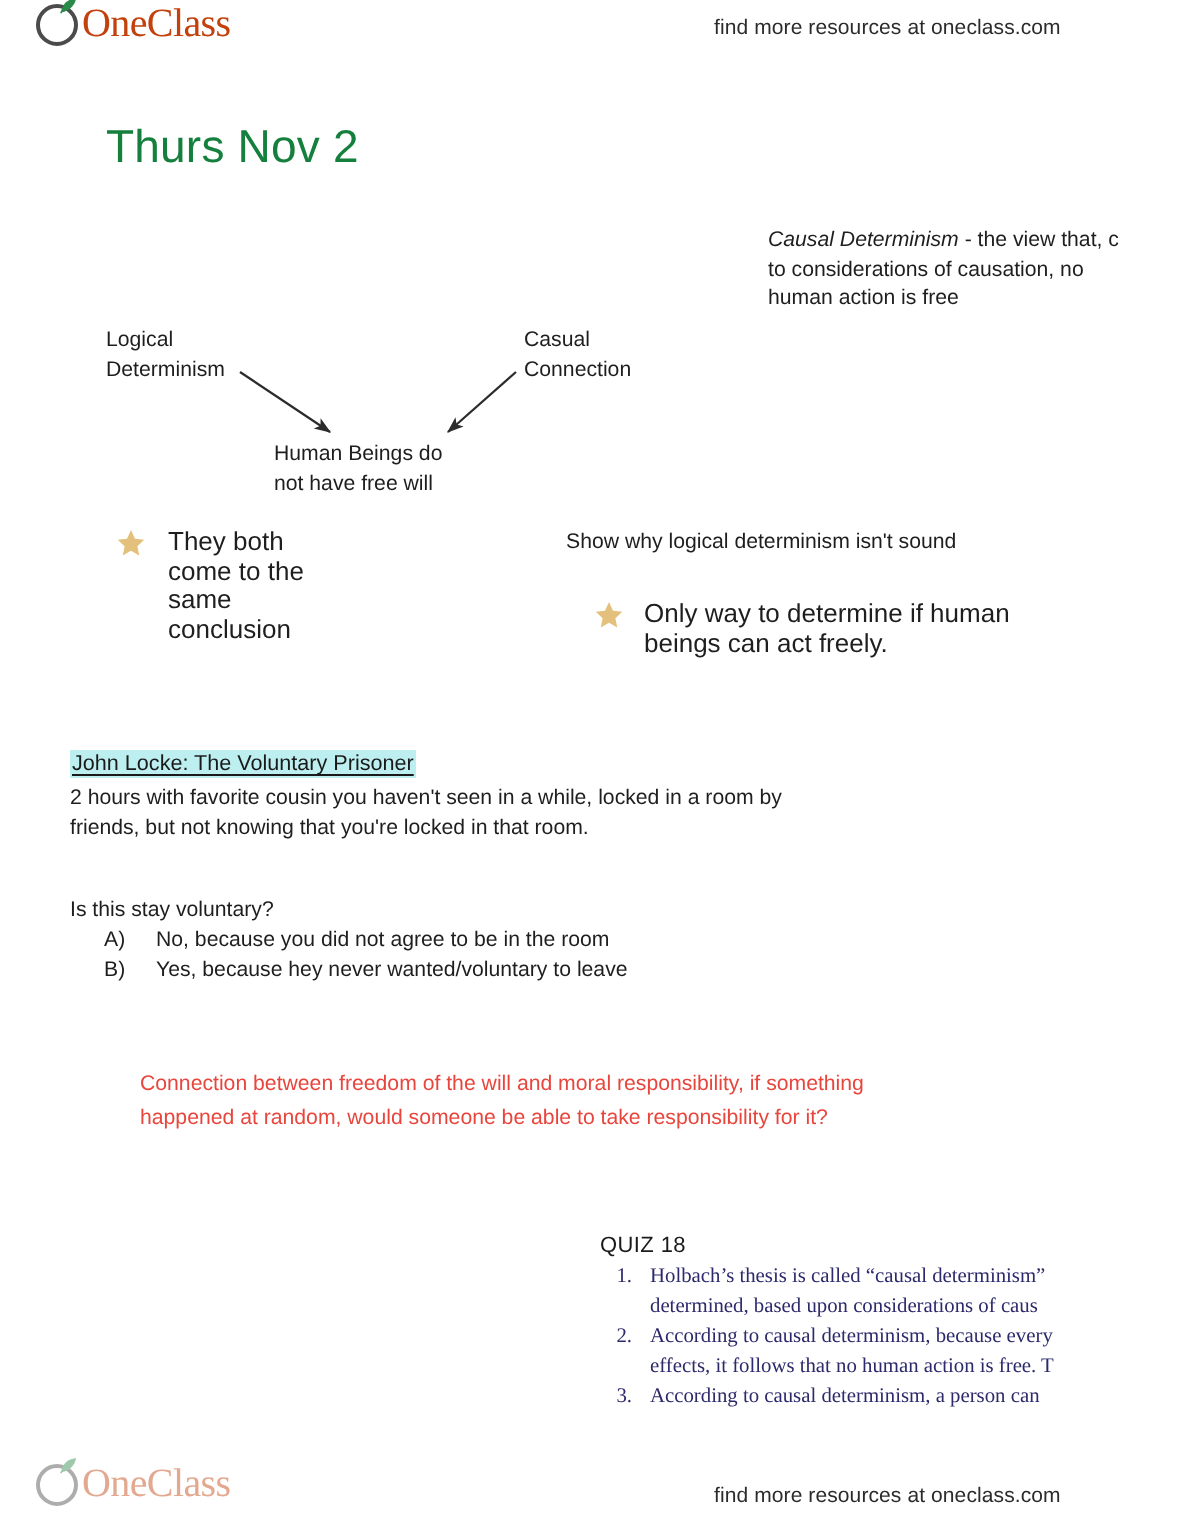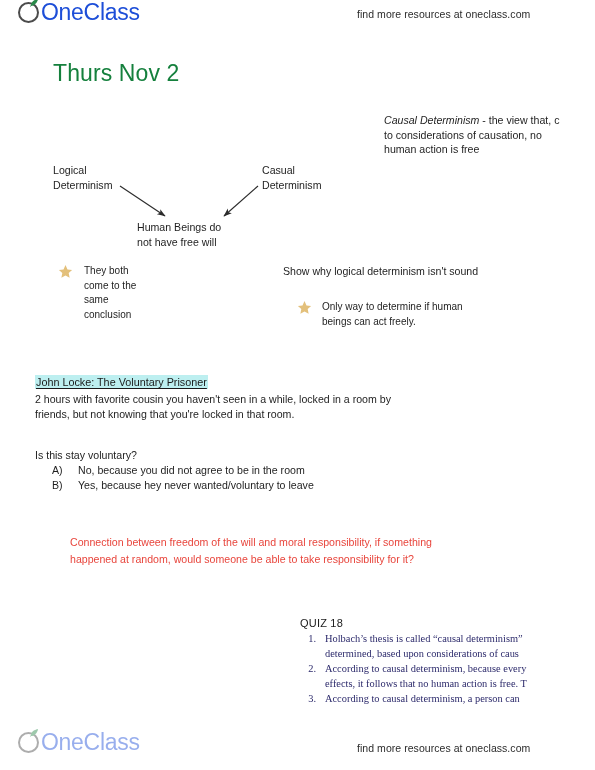--- a/index.html
+++ b/index.html
@@ -41,26 +41,26 @@
     box-sizing: border-box;
   }
   .brand-leaf {
     position: absolute;
     left: 10px;
     top: -5px;
     width: 9px;
     height: 8px;
   }
   .brand-text {
-    font-size: 23px;
+    font-size: 20px;
     letter-spacing: -0.3px;
-    color: #1d4ed8;
+    color: #c2410c;
     margin-left: 1px;
     line-height: 21px;
-    font-family: Liberation Sans, sans-serif;
+    font-family: Liberation Serif, serif;
     font-weight: 400;
   }
   .promo {
     position: absolute;
     font-size: 10.5px;
     color: #2b2b2b;
     letter-spacing: 0.05px;
   }
   .promo-head { left: 357px; top: 8px; }
   .promo-foot { left: 357px; top: 742px; }
@@ -123,21 +123,21 @@
   .dlabel-mid   { left: 137px; top: 220px; }
 
   
   .star {
     position: absolute;
     width: 15px;
     height: 15px;
   }
   .bullet-text {
     position: absolute;
-    font-size: 10px;
+    font-size: 13px;
     line-height: 14.6px;
     color: #1e1e1e;
     white-space: pre-line;
   }
 
   
   .locke-head {
     position: absolute;
     left: 35px;
     top: 375px;
@@ -210,21 +210,21 @@
 
   <div class="defn">
     <span class="term">Causal Determinism</span><span class="body"> - the view that, c
 to considerations of causation, no
 human action is free</span>
   </div>
 
   <div class="dlabel dlabel-left">Logical
 Determinism</div>
   <div class="dlabel dlabel-right">Casual
-Determinism</div>
+Connection</div>
   <div class="dlabel dlabel-mid">Human Beings do
 not have free will</div>
 
   <svg class="diagram" viewBox="0 0 595 770">
     <defs>
       <marker id="ah" markerWidth="9" markerHeight="9" refX="7.4" refY="3.2" orient="auto" markerUnits="strokeWidth">
         <path d="M0.4,0.4 L8,3.2 L0.4,6 L2.2,3.2 Z" fill="#2b2b2b"></path>
       </marker>
     </defs>
     <line x1="120" y1="186" x2="165" y2="216" stroke="#2b2b2b" stroke-width="1.1" marker-end="url(#ah)"></line>

